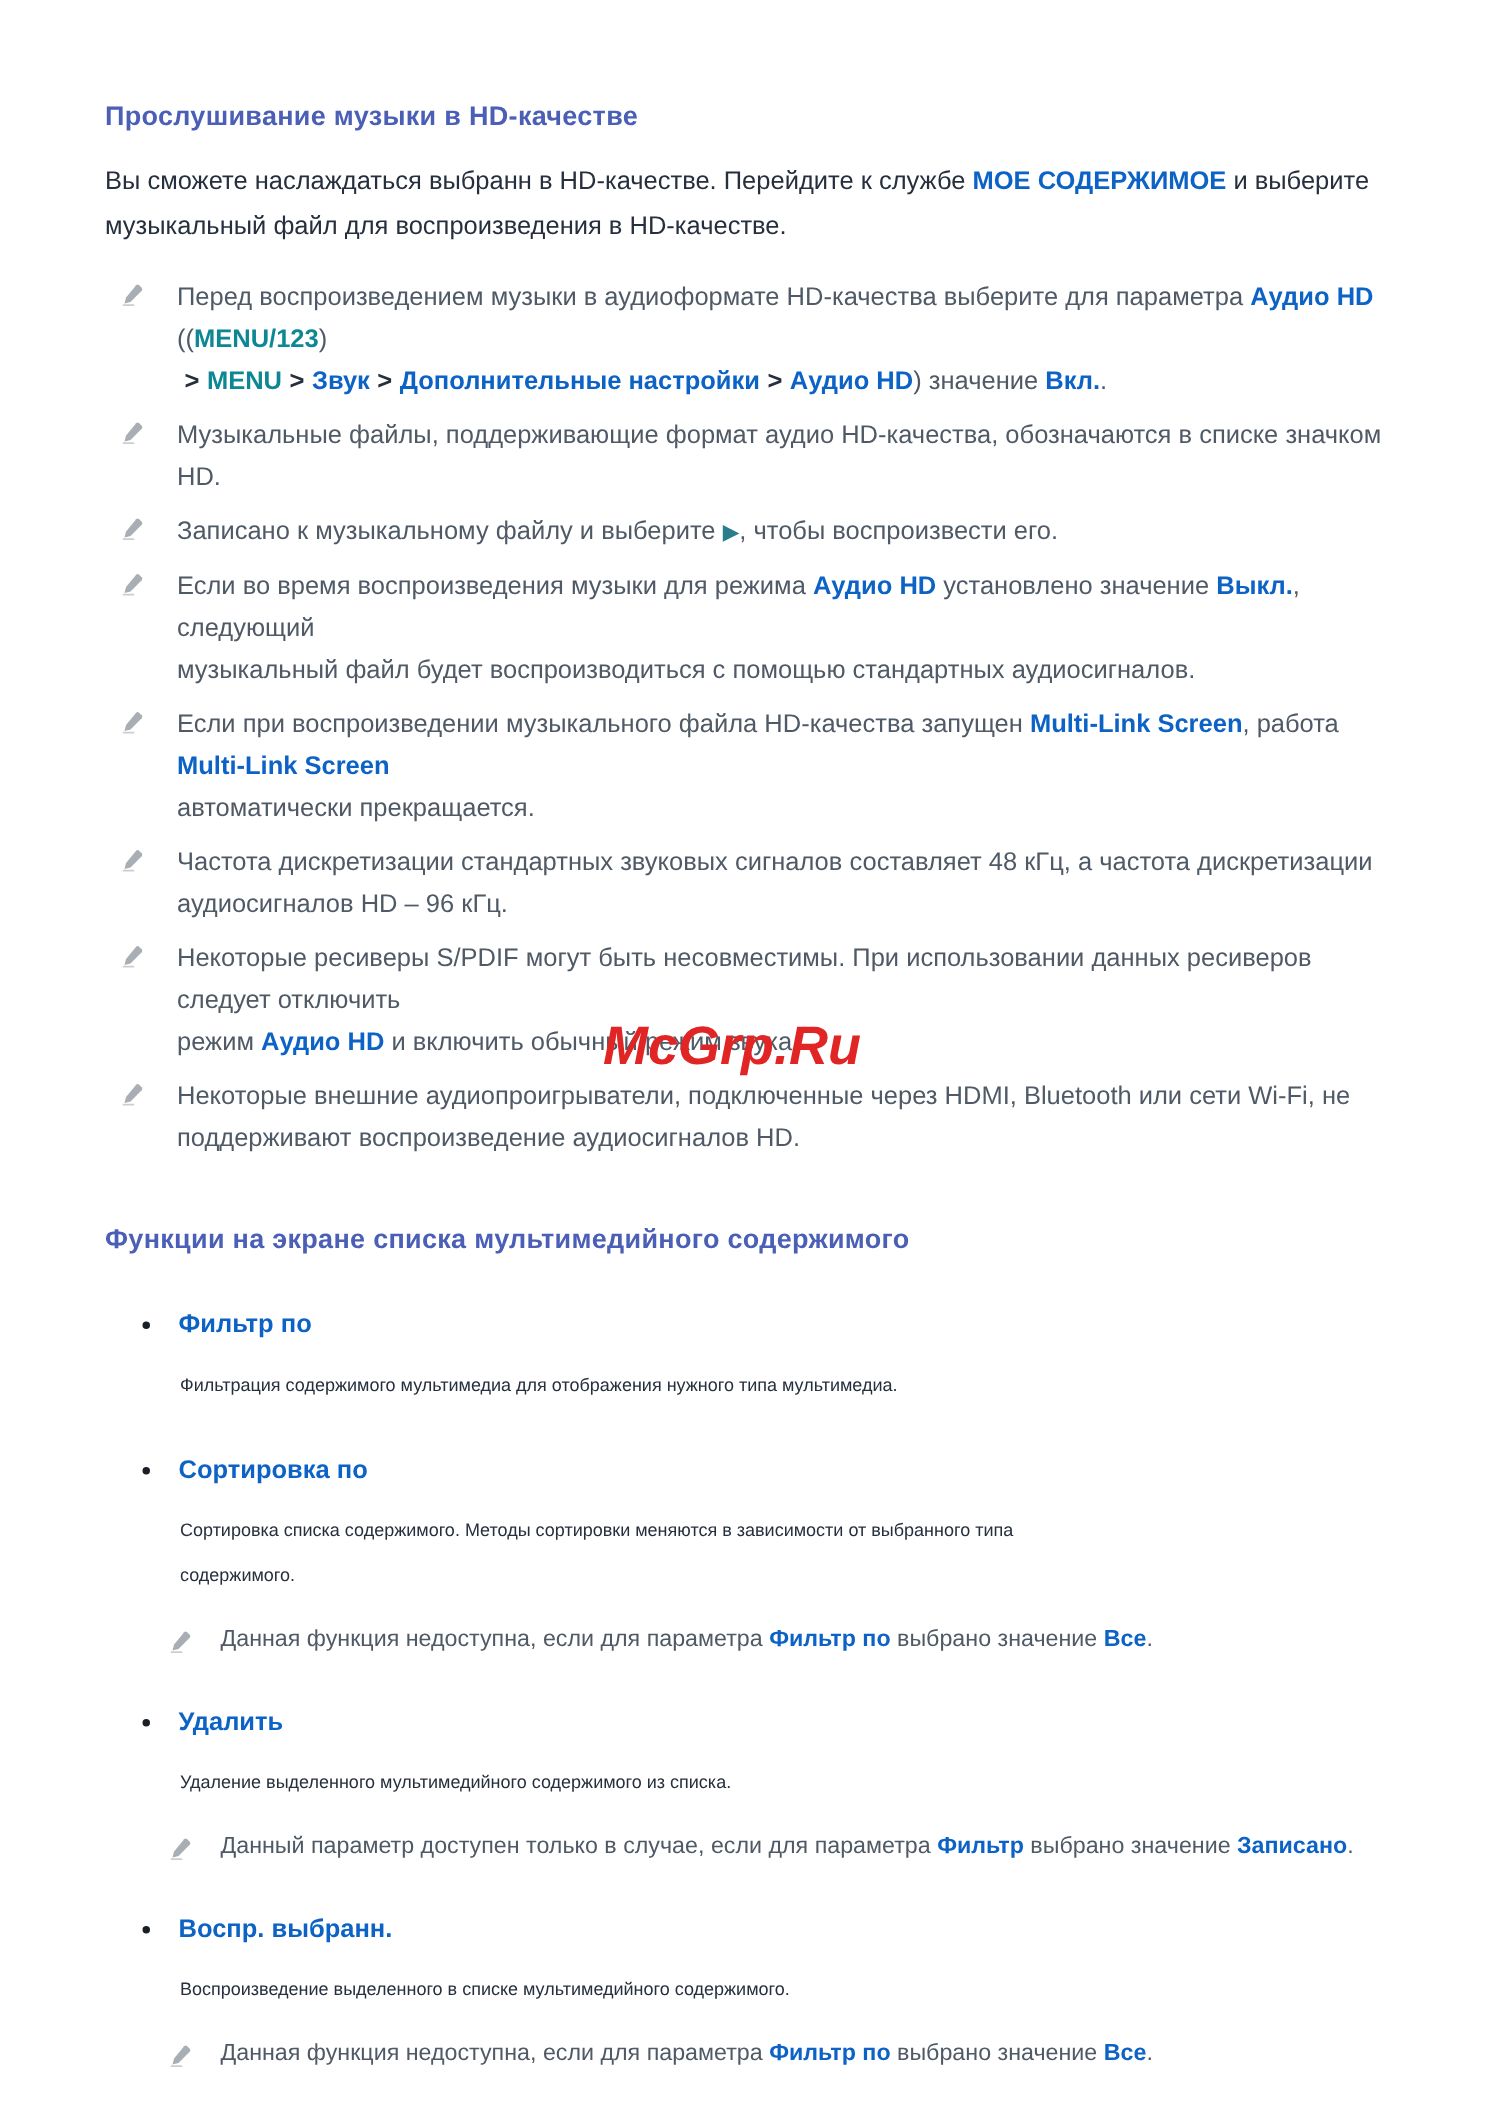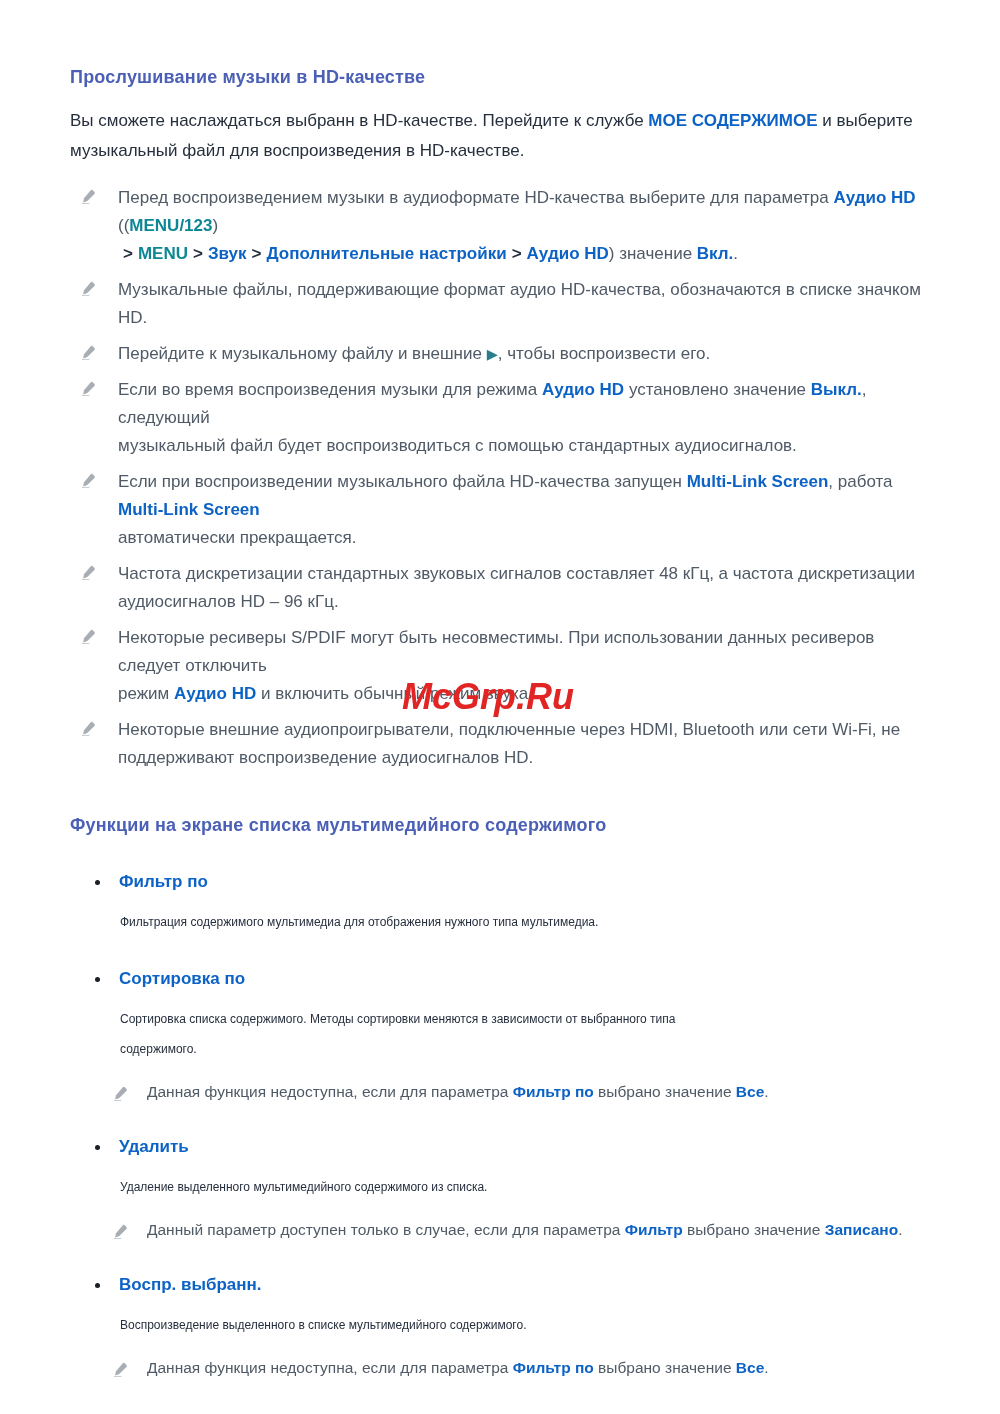--- a/index.html
+++ b/index.html
@@ -134,21 +134,21 @@
 </span>
       <div><span class="seg-n">Музыкальные файлы, поддерживающие формат аудио HD-качества, обозначаются в списке значком HD.</span></div>
     </div>
     <div class="note">
       <span class="pencil-wrap">
   <svg class="pencil-svg" width="17" height="17" viewBox="0 0 24 24">
     <path d="M15.2 3.1 a2 2 0 0 1 2.8 0 l2.4 2.4 a2 2 0 0 1 0 2.8 L9.9 18.8 4.2 20.3 5.7 14.6 Z" fill="#a8aeb4"></path>
     <rect x="2.5" y="21" width="11" height="1.7" rx="0.8" fill="#c9ced3"></rect>
   </svg>
 </span>
-      <div><span class="seg-n">Перейдите к музыкальному файлу и внешние </span><span class="seg-play">▶</span><span class="seg-n">, чтобы воспроизвести его.</span></div>
+      <div><span class="seg-n">Записано к музыкальному файлу и выберите </span><span class="seg-play">▶</span><span class="seg-n">, чтобы воспроизвести его.</span></div>
     </div>
     <div class="note">
       <span class="pencil-wrap">
   <svg class="pencil-svg" width="17" height="17" viewBox="0 0 24 24">
     <path d="M15.2 3.1 a2 2 0 0 1 2.8 0 l2.4 2.4 a2 2 0 0 1 0 2.8 L9.9 18.8 4.2 20.3 5.7 14.6 Z" fill="#a8aeb4"></path>
     <rect x="2.5" y="21" width="11" height="1.7" rx="0.8" fill="#c9ced3"></rect>
   </svg>
 </span>
       <div><span class="seg-n">Если во время воспроизведения музыки для режима </span><span class="seg-b">Аудио HD</span><span class="seg-n"> установлено значение </span><span class="seg-b">Выкл.</span><span class="seg-n">, следующий</span><br><span class="seg-n">музыкальный файл будет воспроизводиться с помощью стандартных аудиосигналов.</span></div>
     </div>

